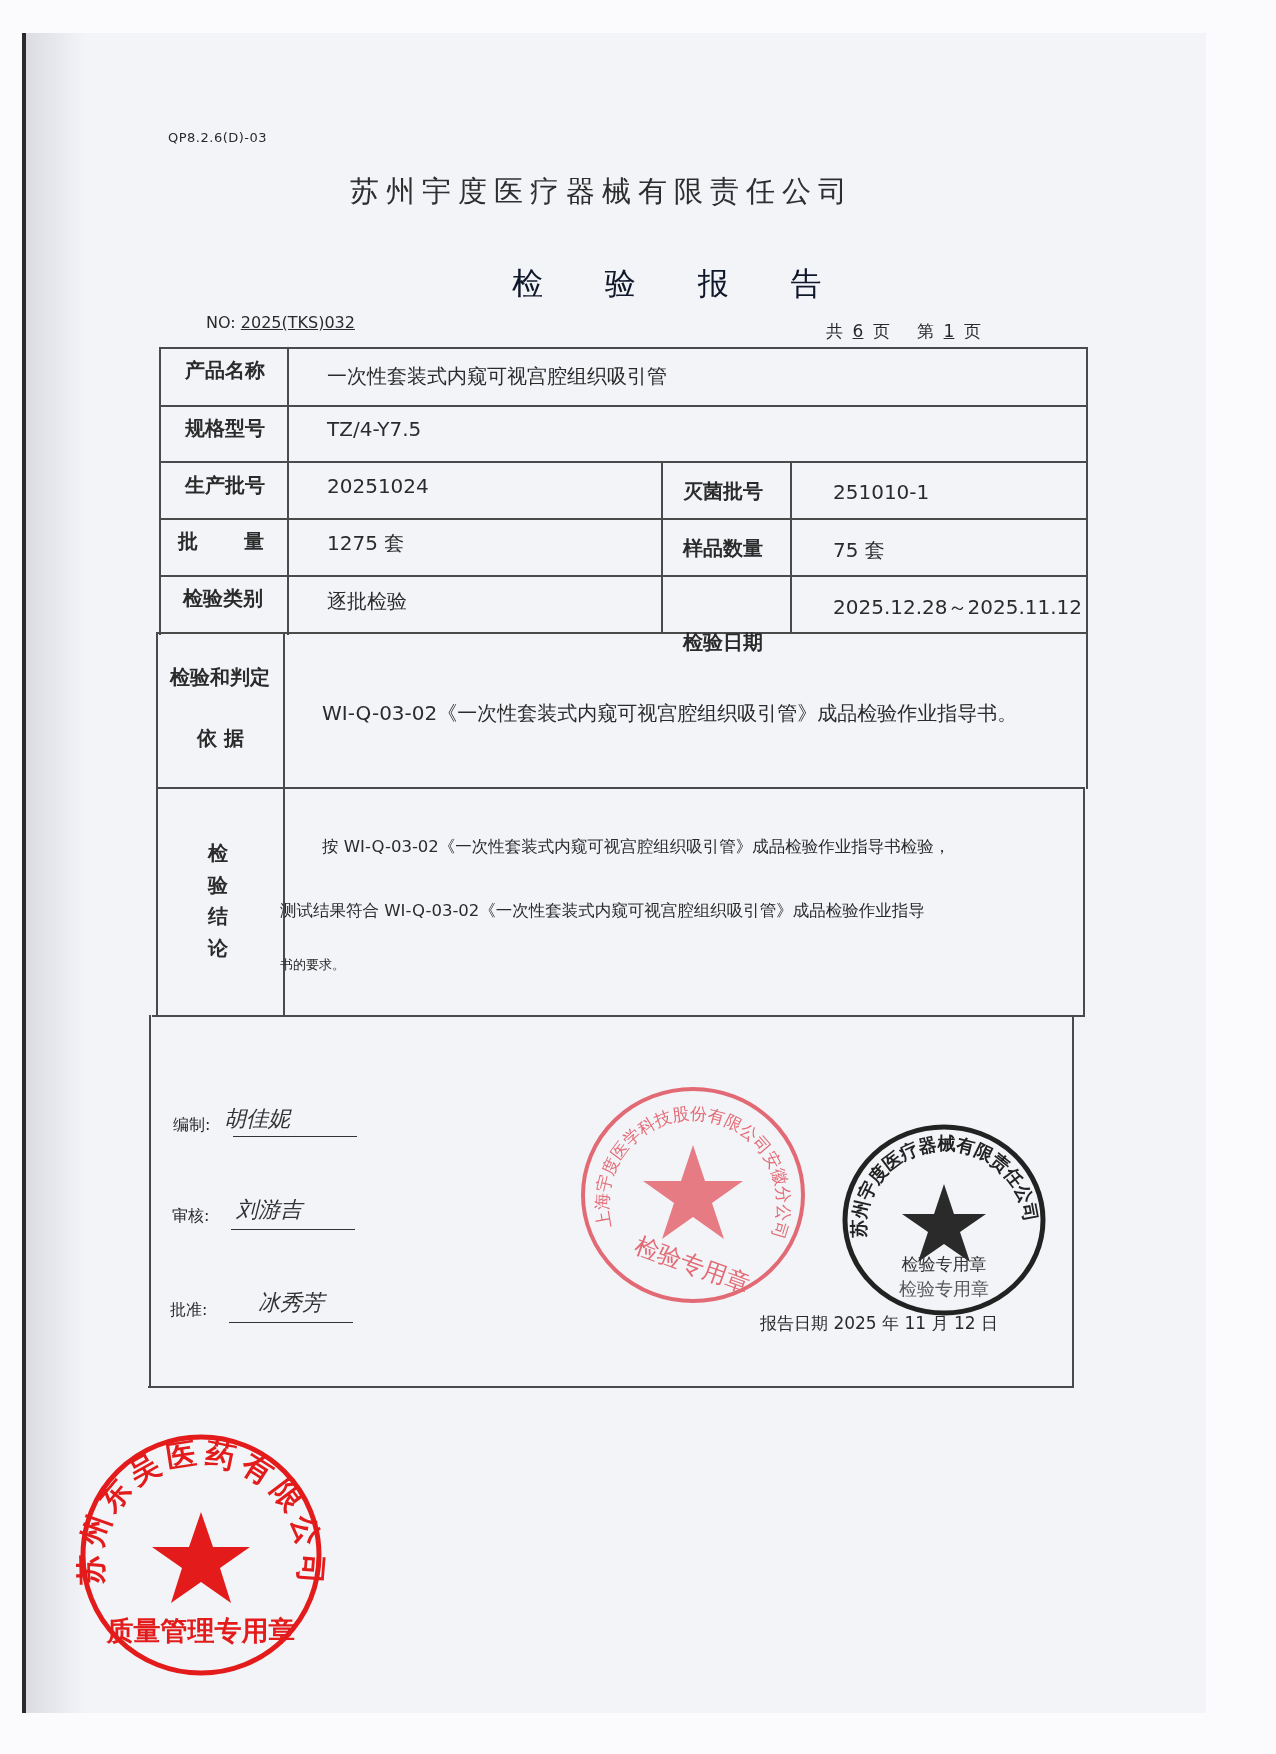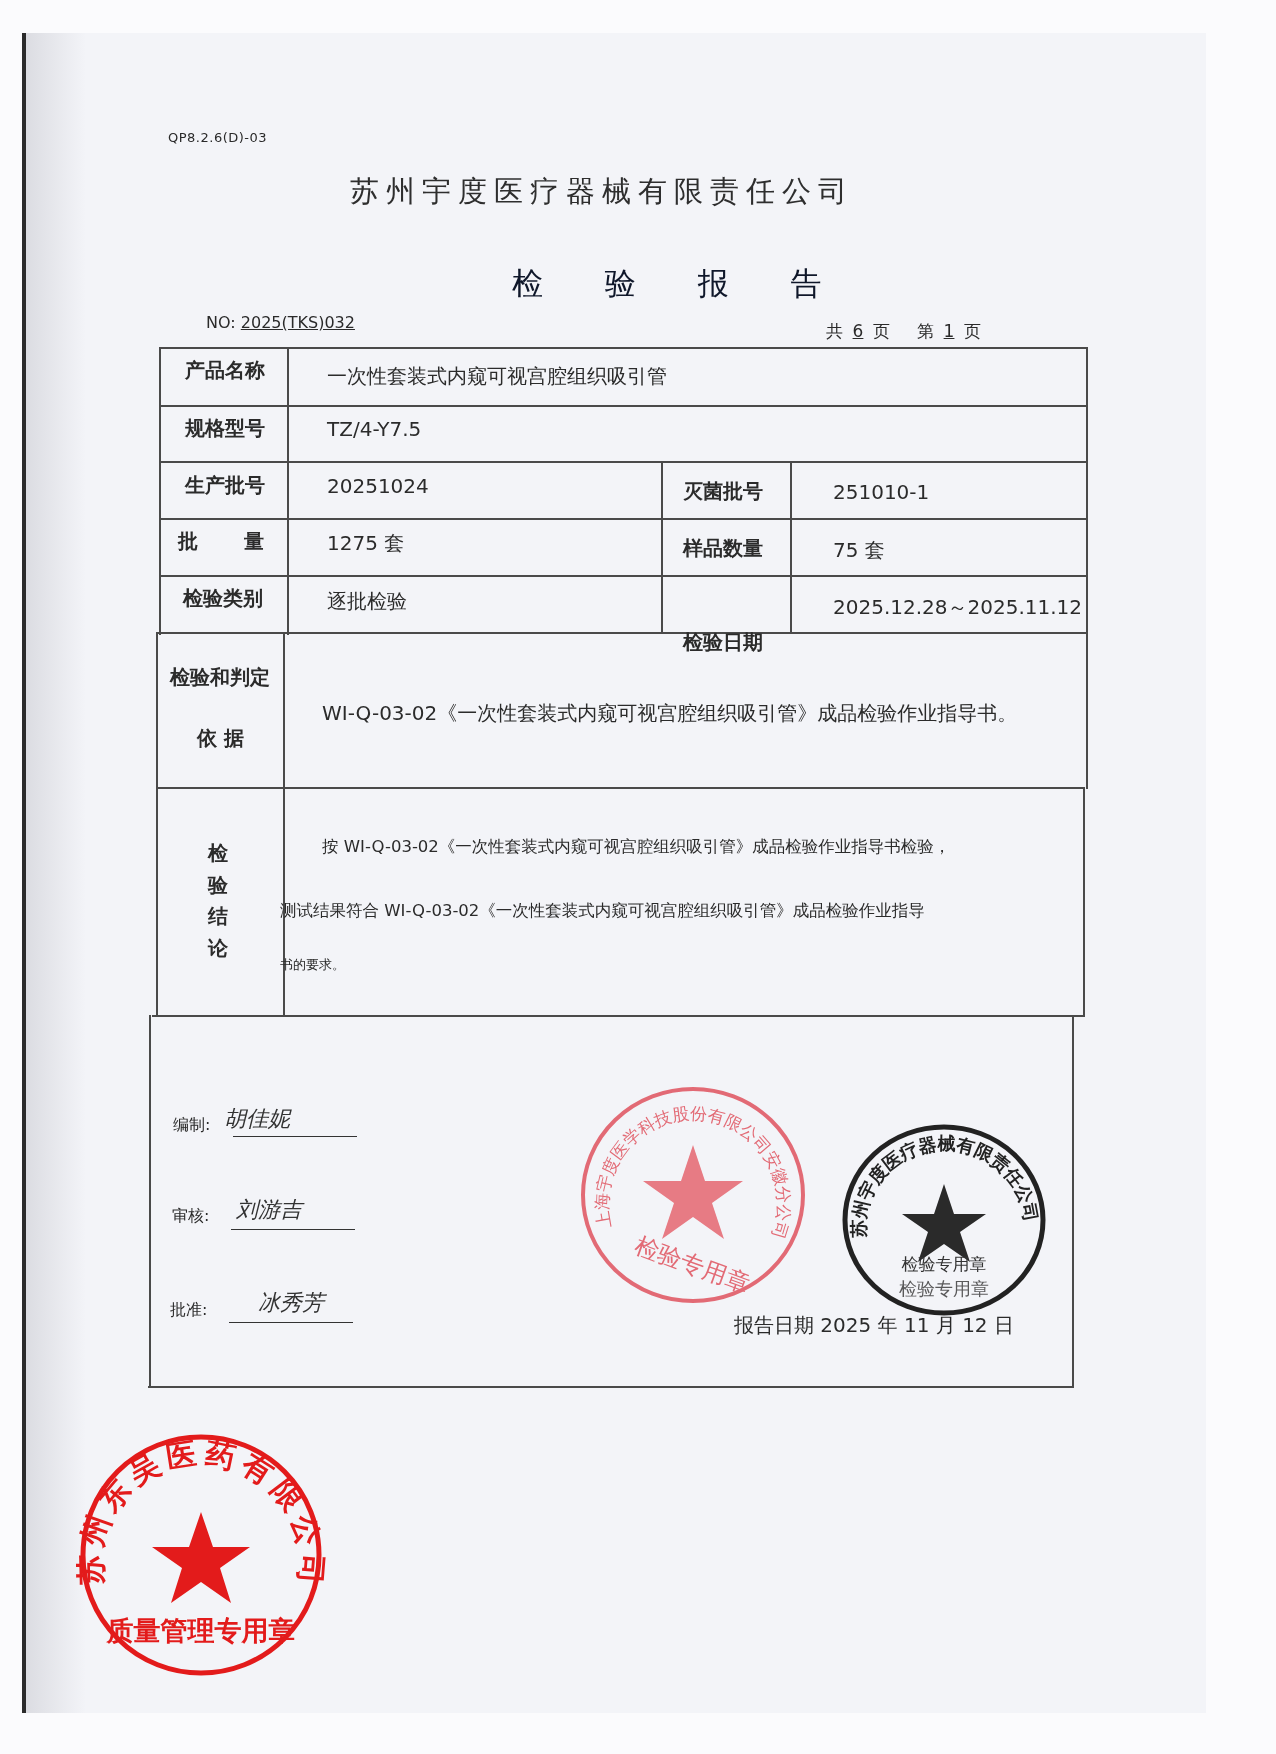--- a/index.html
+++ b/index.html
@@ -123,21 +123,21 @@
 <div class="sig-line" style="left:233px; top:1136px; width:124px;"></div>
 
 <div class="sig-label" style="left:172px; top:1206px;">审核:</div>
 <div class="sig-hand" style="left:236px; top:1195px;">刘游吉</div>
 <div class="sig-line" style="left:231px; top:1229px; width:124px;"></div>
 
 <div class="sig-label" style="left:170px; top:1300px;">批准:</div>
 <div class="sig-hand" style="left:258px; top:1288px;">冰秀芳</div>
 <div class="sig-line" style="left:229px; top:1322px; width:124px;"></div>
 
-<div class="abs" style="left:734px; top:1312px; font-size:20px;">报告日期 2025 年 11 月 12 日</div>
+<div class="abs" style="left:760px; top:1312px; font-size:17px;">报告日期 2025 年 11 月 12 日</div>
 
 <div class="stamp" style="left:578px; top:1083px; width:230px; height:225px; opacity:0.85;">
   <svg viewBox="0 0 230 225">
     <ellipse cx="115" cy="112" rx="110" ry="106" fill="none" stroke="#e0535f" stroke-width="4"></ellipse>
     <defs>
         <path id="arcA" d="M 35 150 A 85 85 0 1 1 195 150"></path>
       </defs>
     <text font-size="17" fill="#e0535f" font-family="DejaVu Sans, sans-serif"><textPath href="#arcA" startOffset="2%">上海宇度医学科技股份有限公司安徽分公司</textPath></text>
     <polygon points="115,62 127,98 165,98 134,120 146,156 115,134 84,156 96,120 65,98 103,98" fill="#e66670"></polygon>
     <text x="115" y="190" text-anchor="middle" font-size="24" fill="#e0535f" font-family="DejaVu Sans, sans-serif" transform="rotate(20 115 180)">检验专用章</text>

